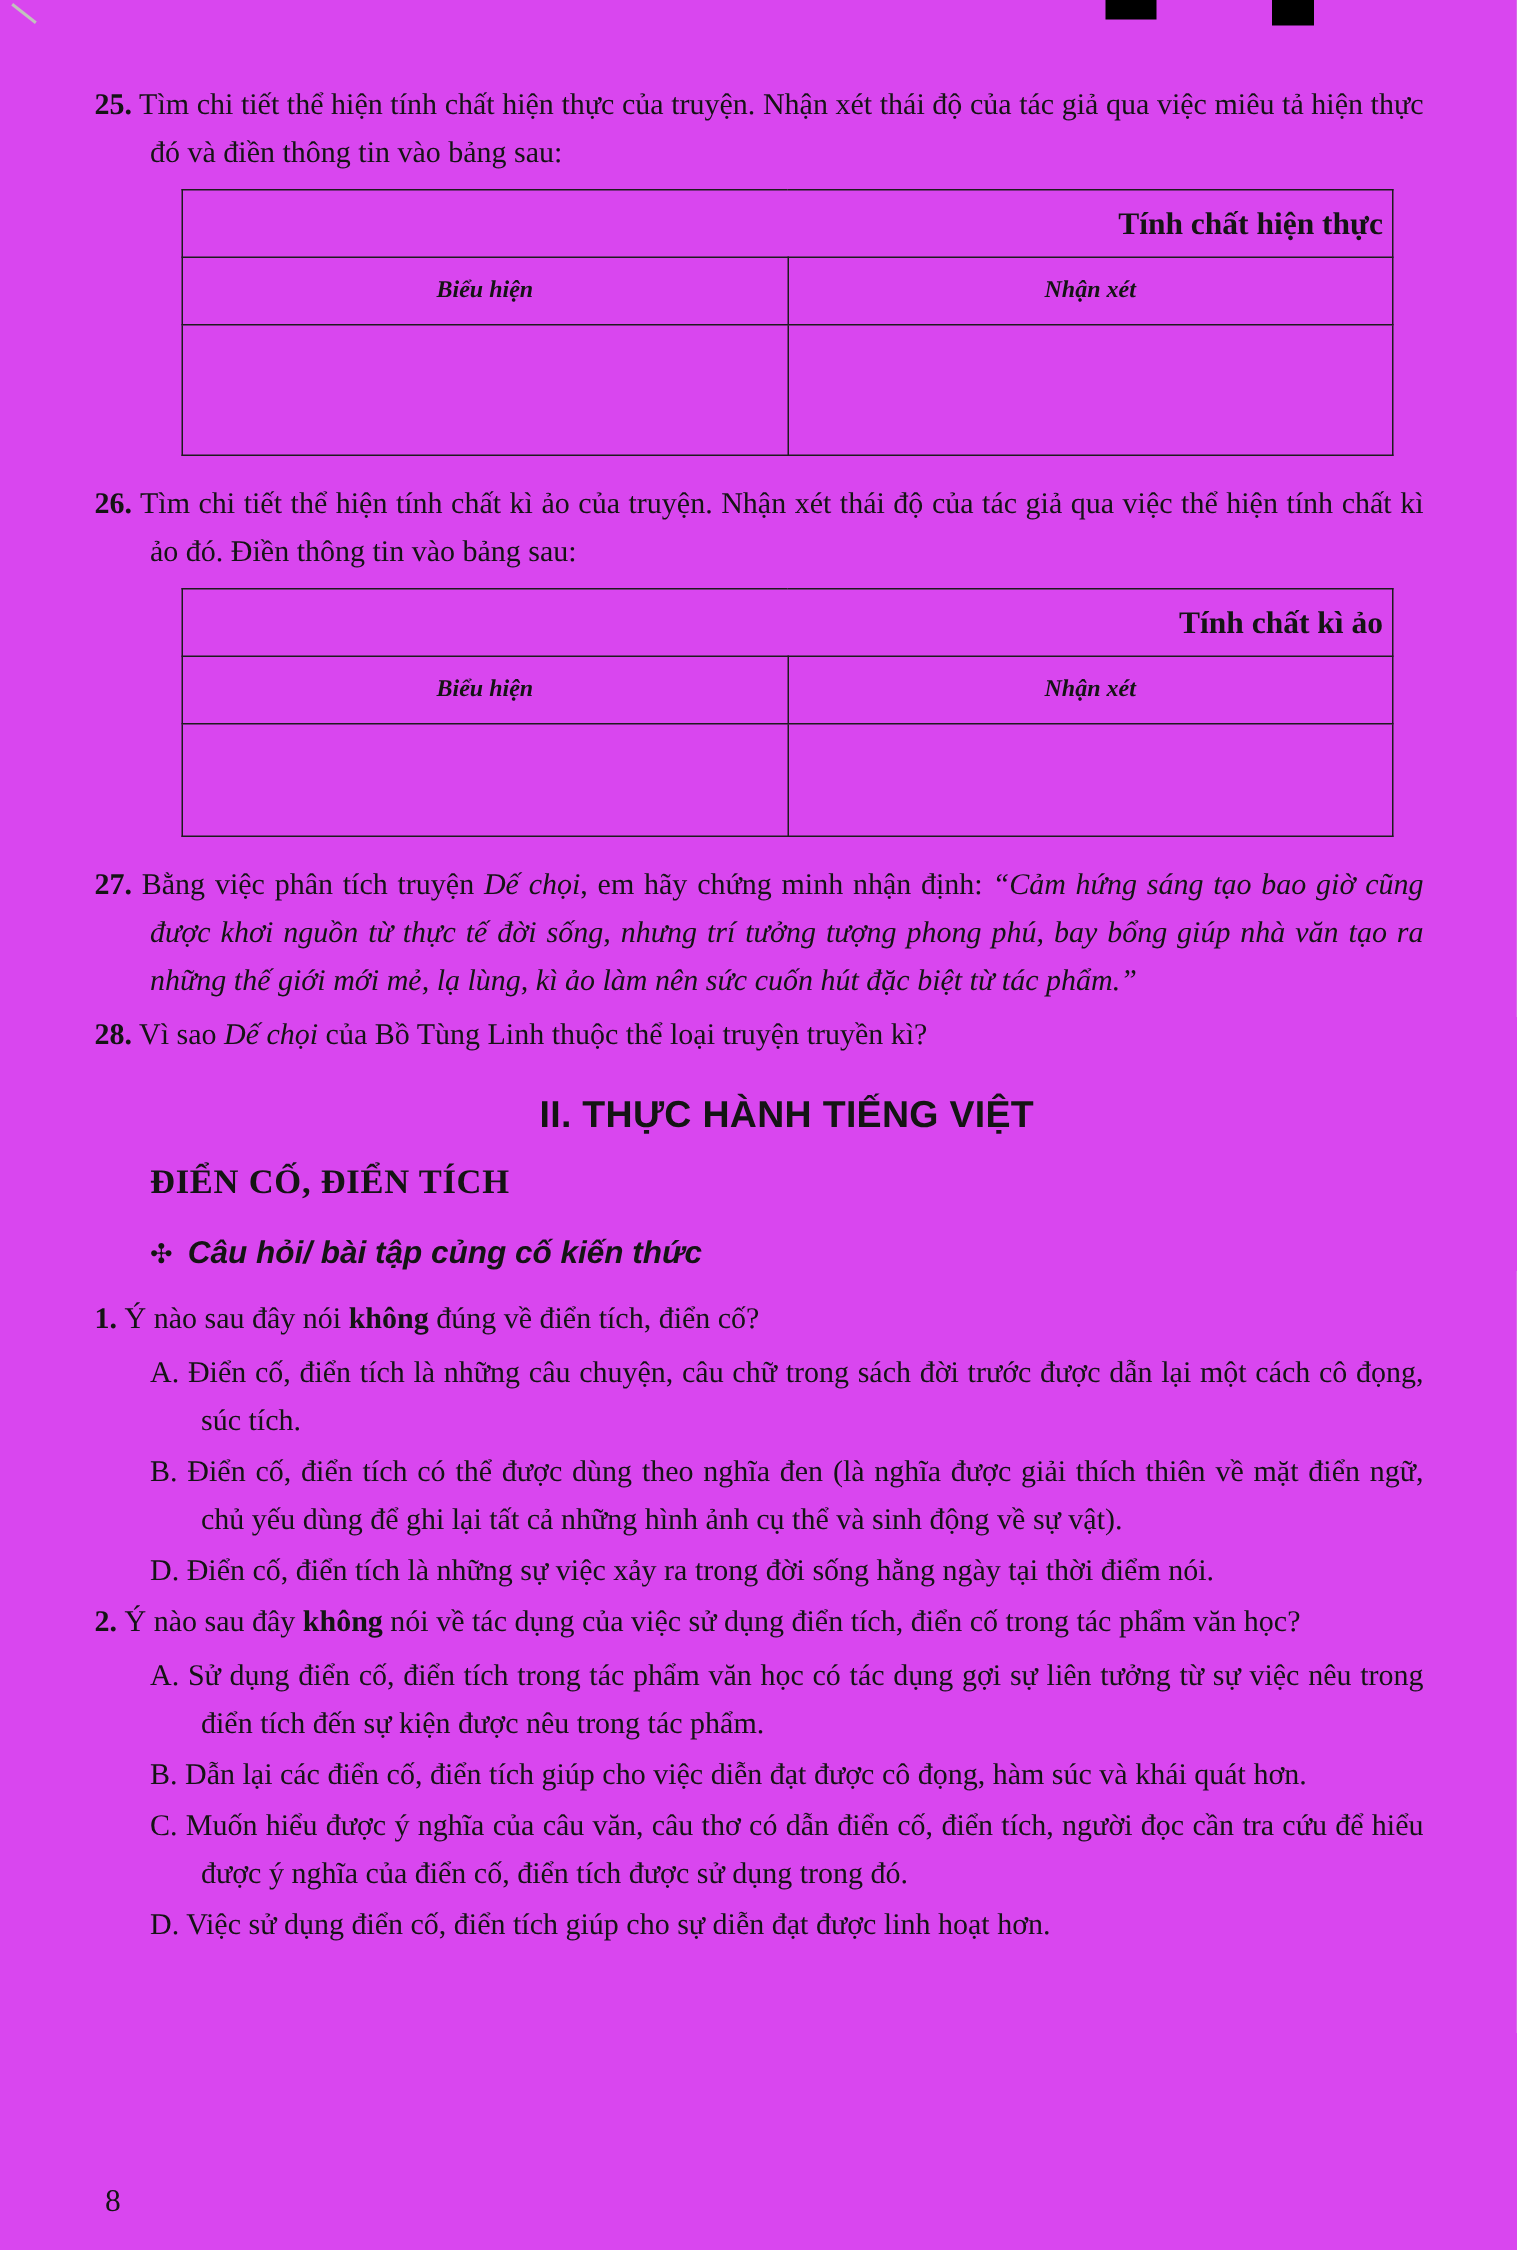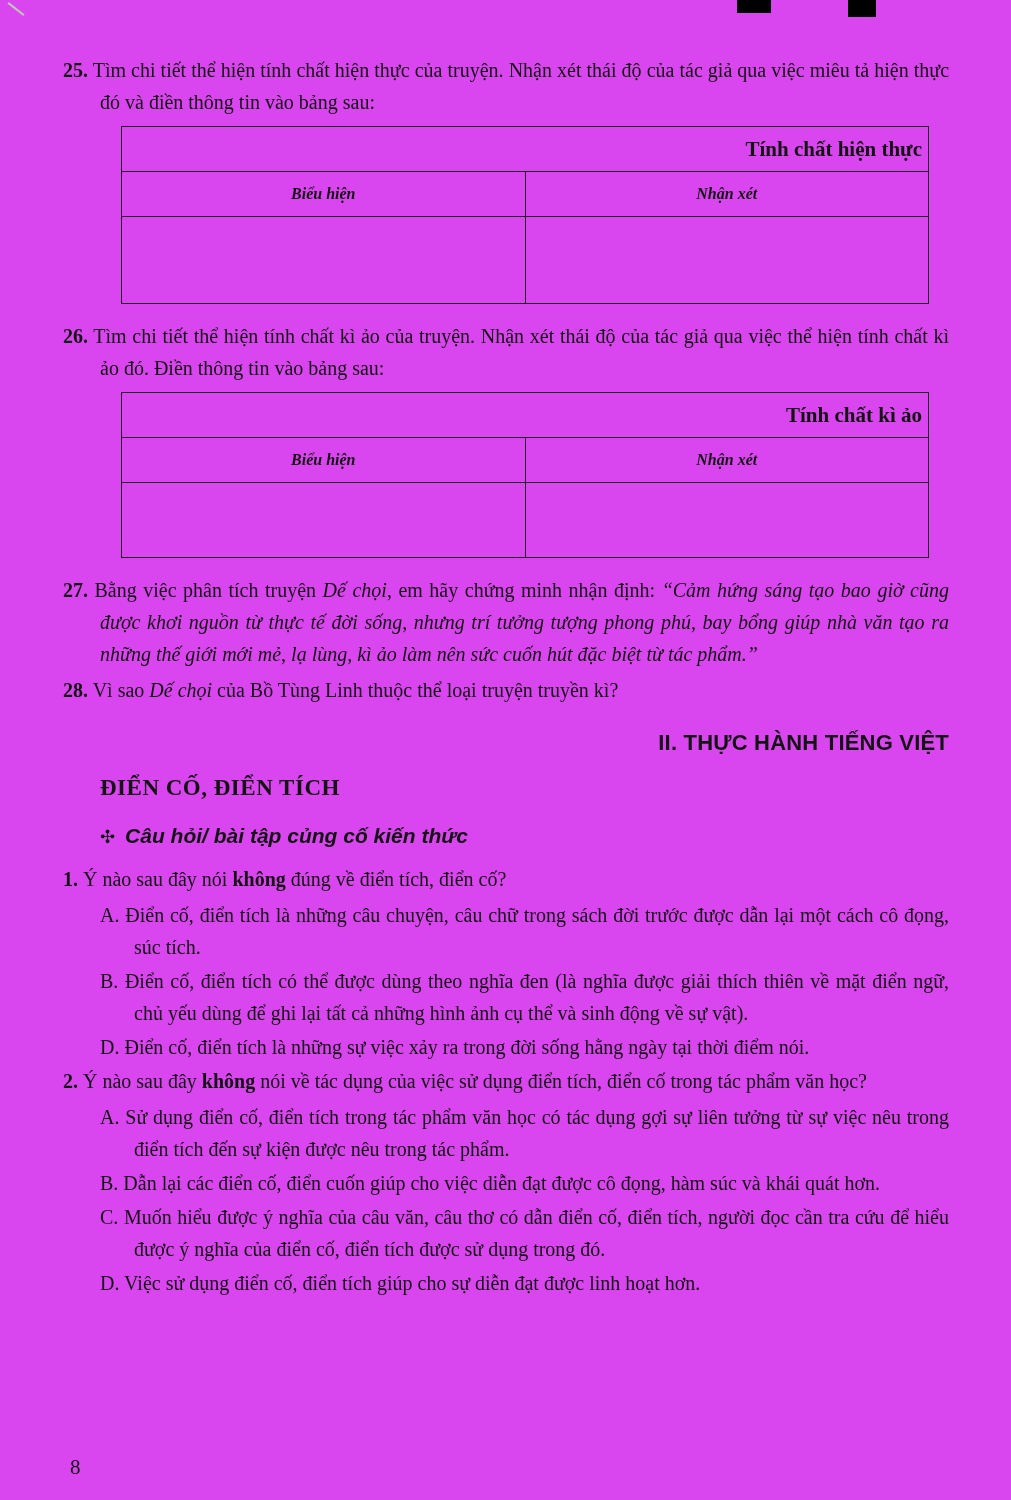--- a/index.html
+++ b/index.html
@@ -45,23 +45,23 @@
   }
   td.tbl-col {
     text-align:center; font-weight:bold; font-style:italic; font-size:16px;
     height:40px; width:50%; padding:2px 6px;
   }
   tr.tbl-empty-tall td { height:84px; }
   tr.tbl-empty-short td { height:72px; }
 
   .sec-heading {
     font-family:"Liberation Sans", sans-serif;
-    font-weight:bold; font-size:22px; line-height:30px;
+    font-weight:bold; font-size:25px; line-height:30px;
     margin:22px 0 14px 0;
-    text-align:right; text-indent:0;
+    text-align:center; text-indent:0;
     letter-spacing:0.2px;
   }
   .sec-title {
     text-align:left; font-weight:bold; font-size:23px;
     margin:0 0 16px 0; text-indent:0;
     letter-spacing:0.5px;
   }
   .sec-sub {
     font-family:"Liberation Sans", sans-serif;
     font-weight:bold; font-style:italic; font-size:21px;
@@ -138,20 +138,20 @@
 
     <p class="q"><span class="qnum">1.</span> <span>Ý nào sau đây nói </span><b>không</b><span> đúng về điển tích, điển cố?</span></p>
 
     <p class="opt"><span>A.</span> <span>Điển cố, điển tích là những câu chuyện, câu chữ trong sách đời trước được dẫn lại một cách cô đọng, súc tích.</span></p>
     <p class="opt"><span>B.</span> <span>Điển cố, điển tích có thể được dùng theo nghĩa đen (là nghĩa được giải thích thiên về mặt điển ngữ, chủ yếu dùng để ghi lại tất cả những hình ảnh cụ thể và sinh động về sự vật).</span></p>
     <p class="opt"><span>D.</span> <span>Điển cố, điển tích là những sự việc xảy ra trong đời sống hằng ngày tại thời điểm nói.</span></p>
 
     <p class="q"><span class="qnum">2.</span> <span>Ý nào sau đây </span><b>không</b><span> nói về tác dụng của việc sử dụng điển tích, điển cố trong tác phẩm văn học?</span></p>
 
     <p class="opt"><span>A.</span> <span>Sử dụng điển cố, điển tích trong tác phẩm văn học có tác dụng gợi sự liên tưởng từ sự việc nêu trong điển tích đến sự kiện được nêu trong tác phẩm.</span></p>
-    <p class="opt"><span>B.</span> <span>Dẫn lại các điển cố, điển cuốn giúp cho việc diễn đạt được cô đọng, hàm súc và khái quát hơn.</span></p>
+    <p class="opt"><span>B.</span> <span>Dẫn lại các điển cố, điển tích giúp cho việc diễn đạt được cô đọng, hàm súc và khái quát hơn.</span></p>
     <p class="opt"><span>C.</span> <span>Muốn hiểu được ý nghĩa của câu văn, câu thơ có dẫn điển cố, điển tích, người đọc cần tra cứu để hiểu được ý nghĩa của điển cố, điển tích được sử dụng trong đó.</span></p>
     <p class="opt"><span>D.</span> <span>Việc sử dụng điển cố, điển tích giúp cho sự diễn đạt được linh hoạt hơn.</span></p>
 
   </div>
 
   <div class="page-number">8</div>
 </div>
 
 </body></html>

